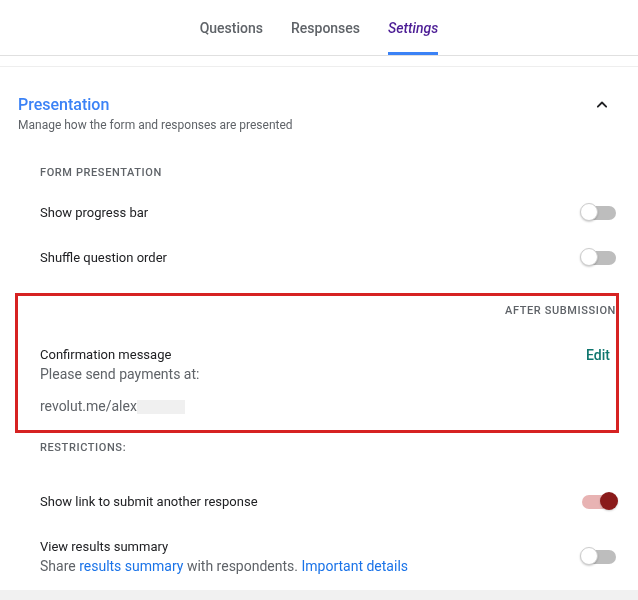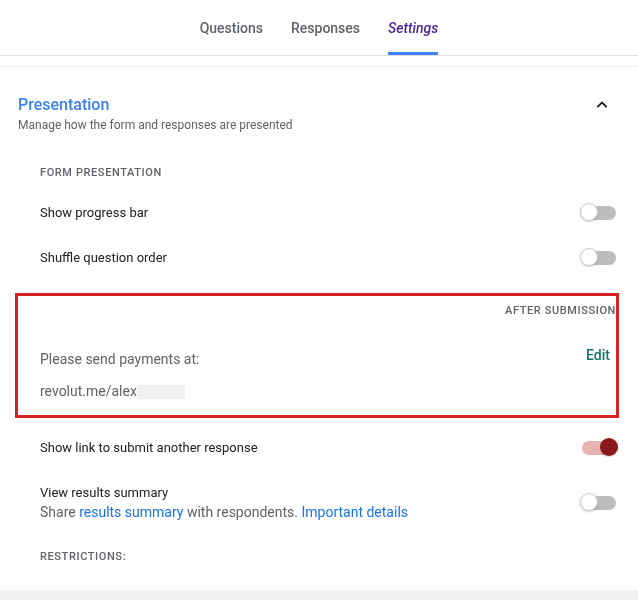--- a/index.html
+++ b/index.html
@@ -161,27 +161,33 @@
       <div class="toggle">
           <div class="knob"></div>
         </div>
     </div>
   </div>
 
   <div class="highlight-box">
     <div class="group-label">AFTER SUBMISSION</div>
     <div class="row" style="align-items:flex-start;">
       <div>
+        <div class="row-title">Confirmation message</div>
         <div class="row-sub italic">Please send payments at:</div>
         <div class="row-sub italic" style="margin-top:16px;">
           <span>revolut.me/alex</span><span class="redact"></span>
         </div>
       </div>
       <div class="edit-link">Edit</div>
     </div>
+  </div>
+
+  <div class="group" style="padding-top:8px;">
+    <div class="group-label">RESTRICTIONS:</div>
+
   </div>
 
   <div class="group" style="padding-top:14px;">
     <div class="row">
       <div class="row-title">Show link to submit another response</div>
       <div class="toggle on">
           <div class="knob"></div>
         </div>
     </div>
     <div class="row">
@@ -190,20 +196,15 @@
         <div class="row-sub">
           <span>Share </span><span class="link">results summary</span><span> with respondents. </span><span class="link">Important details</span>
         </div>
       </div>
       <div class="toggle">
           <div class="knob"></div>
         </div>
     </div>
   </div>
 
-  <div class="group" style="padding-top:8px;">
-    <div class="group-label">RESTRICTIONS:</div>
-
-  </div>
-
 </div>
 
 <div class="bottom-bar"></div>
 
 </body></html>

